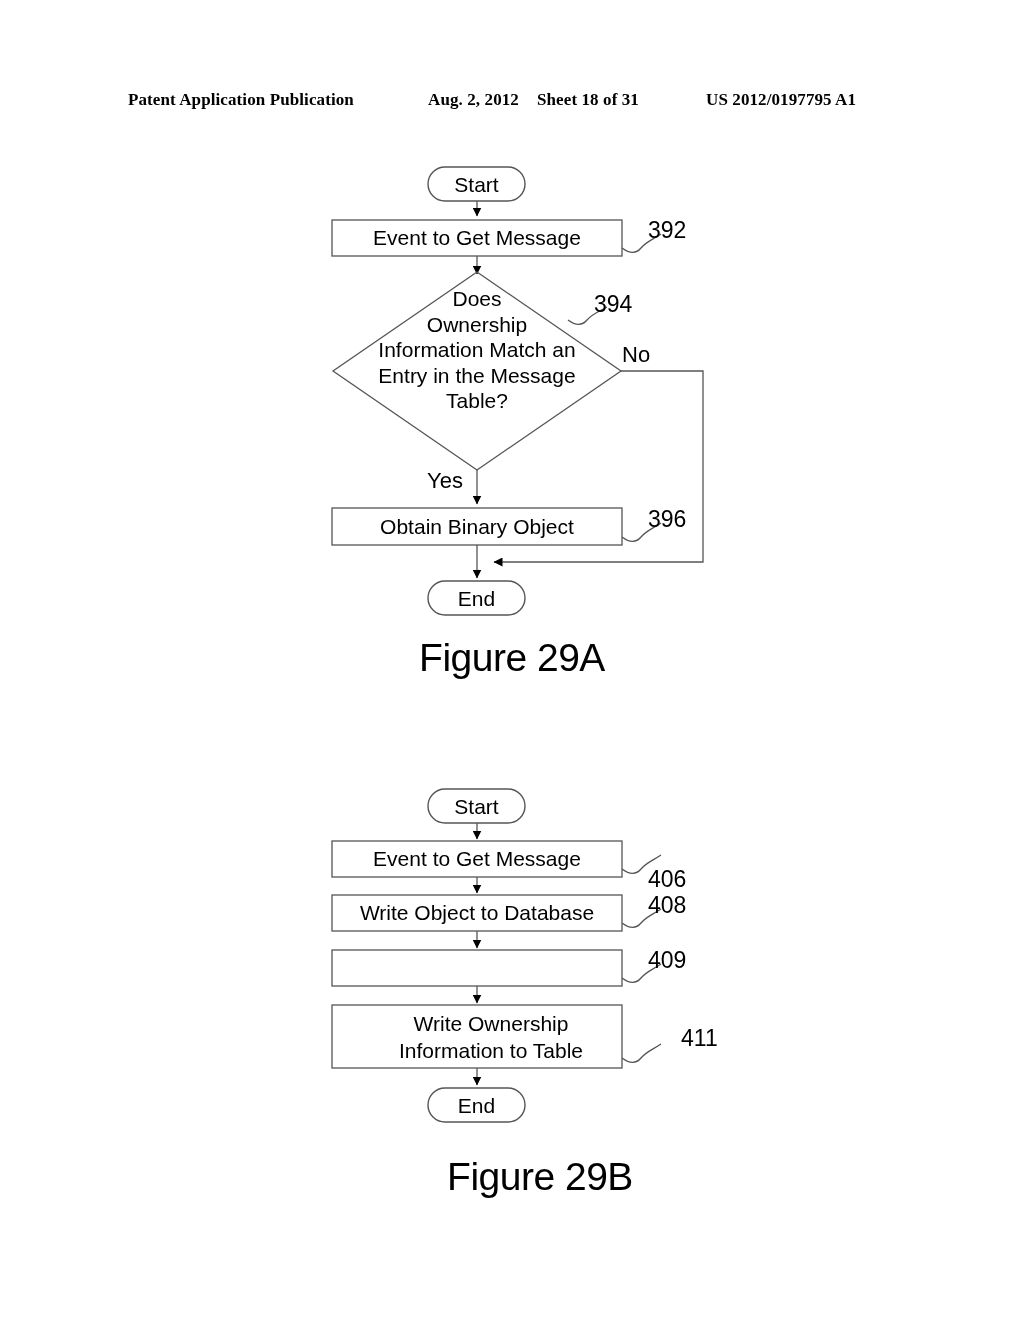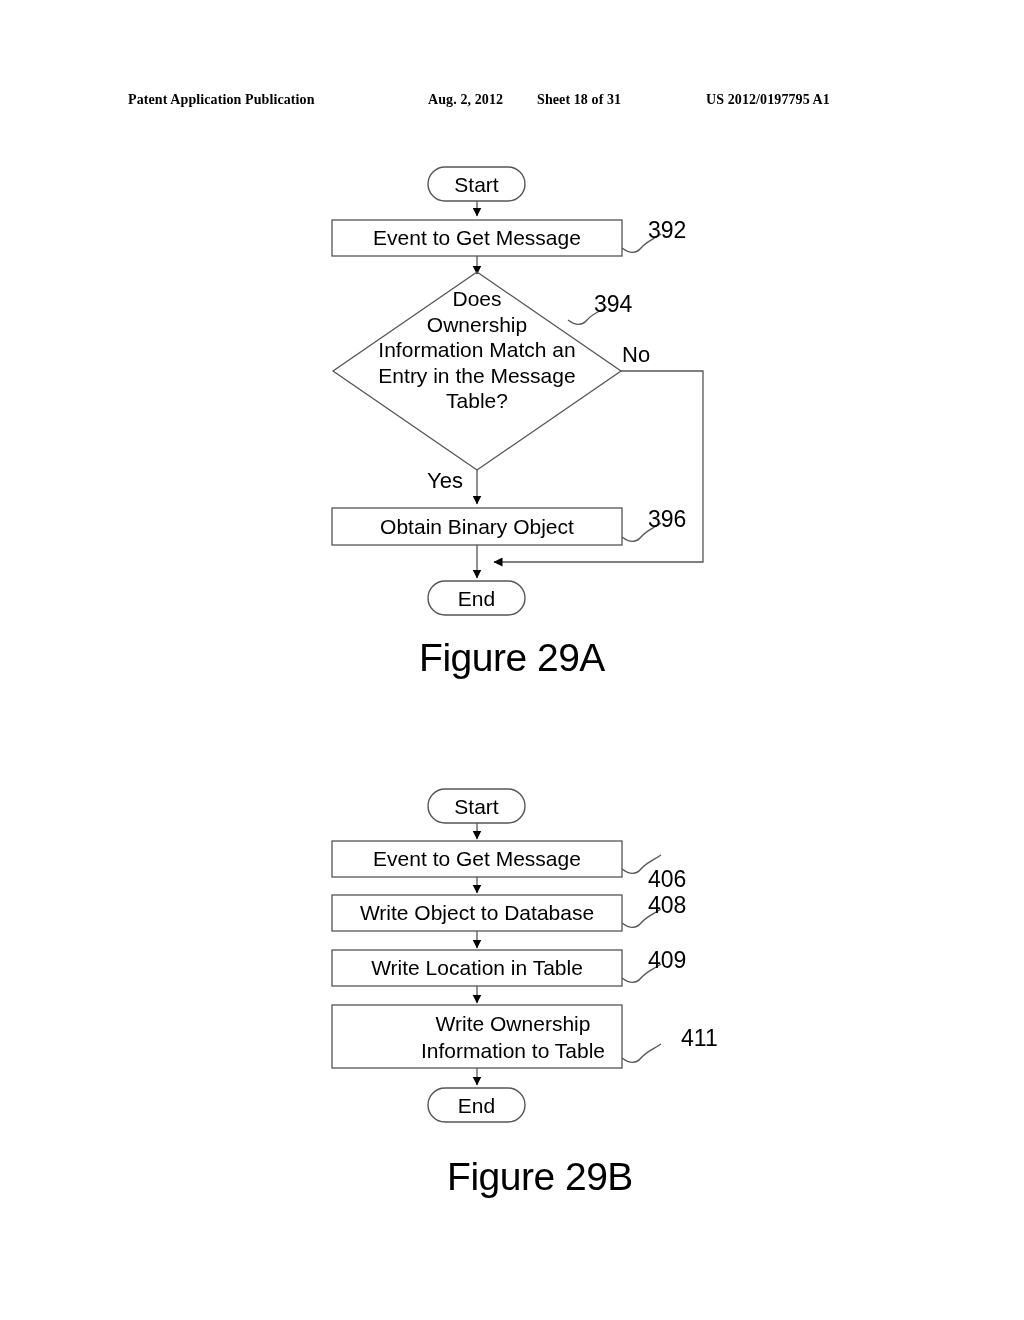--- a/index.html
+++ b/index.html
@@ -18,21 +18,21 @@
 
   
   #patent-header {
     position: absolute;
     left: 0;
     top: 88px;
     width: 1024px;
     height: 24px;
     font-family: "Liberation Serif", serif;
     font-weight: bold;
-    font-size: 14px;
+    font-size: 17px;
     letter-spacing: 0.1px;
     white-space: nowrap;
   }
   #patent-header .hdr-cell {
     position: absolute;
     top: 0;
     line-height: 24px;
   }
   #hdr-pub   { left: 128px; }
   #hdr-date  { left: 428px; }
@@ -218,23 +218,22 @@
 
     <rect x="428" y="313" width="97" height="34" rx="17" ry="17" fill="none" stroke="#555" stroke-width="1.4"></rect>
   </svg>
 
   <div class="node-label terminator-label" style="left:428px; top:19px; width:97px;">Start</div>
 
   <div class="node-label" style="left:332px; top:71px; width:290px;">Event to Get Message</div>
 
   <div class="node-label" style="left:332px; top:125px; width:290px;">Write Object to Database</div>
 
-  <div class="node-label" style="left:332px; top:180px; width:290px;">Write Location in Table</div>
-
-  <div class="node-label two-line" style="left:340px; top:235px; width:346px;">Write Ownership
+
+  <div class="node-label two-line" style="left:318px; top:235px; width:346px;">Write Ownership
 Information to Table</div>
 
   <div class="node-label terminator-label" style="left:428px; top:318px; width:97px;">End</div>
 
   <div class="ref-num" style="left:648px; top:65px;margin-top:28px;">406</div>
   <div class="ref-num" style="left:648px; top:119px;">408</div>
   <div class="ref-num" style="left:648px; top:174px;">409</div>
   <div class="ref-num" style="left:648px; top:252px;margin-left:33px;">411</div>
 
   <div class="fig-caption" id="caption-29b" style="top:376px;margin-left:28px;">Figure 29B</div>

